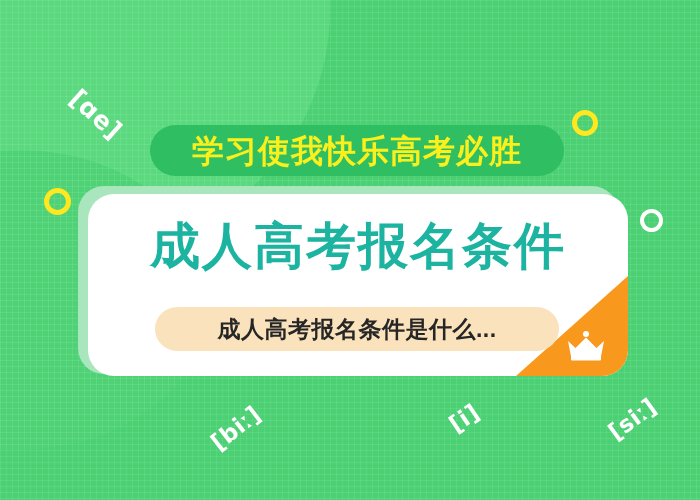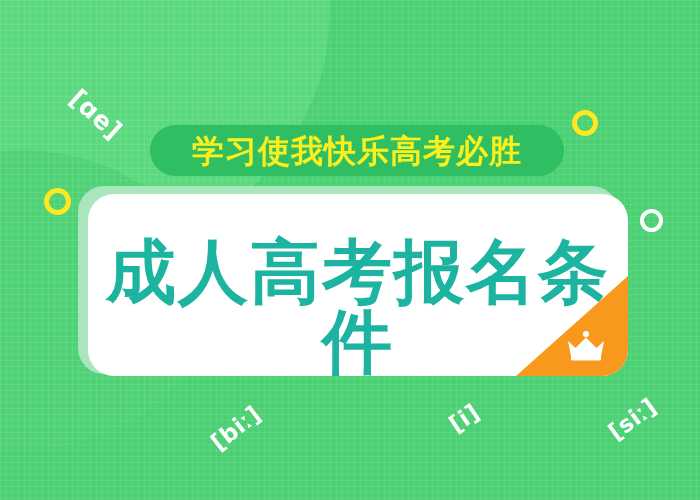--- a/index.html
+++ b/index.html
@@ -141,26 +141,25 @@
     background: #ffffff;
     overflow: hidden;
   }
 
   .card-title {
     position: absolute;
     left: 0; right: 0;
     top: 27px;
     text-align: center;
     color: #1cb4a0;
-    font-size: 70px;
+    font-size: 50px;
     font-weight: 900;
     letter-spacing: 2px;
     line-height: 1;
     font-family: "Liberation Sans", "DejaVu Sans", sans-serif;
-    margin-top: 16px;
   }
 
   .subtitle-pill {
     position: absolute;
     left: 67px; top: 113px;
     width: 404px; height: 44px;
     border-radius: 22px;
     background: #fae3bc;
     display: flex;
     align-items: center;
@@ -221,16 +220,19 @@
     <div class="card-title">成人高考报名条件</div>
 
     <div class="corner-wedge"></div>
 
     <svg class="crown-icon" viewBox="0 0 40 32" xmlns="http://www.w3.org/2000/svg">
       <circle cx="20" cy="4" r="3" fill="#ffffff"></circle>
       <path d="M2 11 L9.5 18 L20 7.5 L30.5 18 L38 11 L34.5 29 L5.5 29 Z" fill="#ffffff"></path>
       <rect x="5" y="26.5" width="30" height="4" rx="1" fill="#ffffff"></rect>
     </svg>
 
+    <div class="subtitle-pill">
+      <span class="subtitle-text">成人高考报名条件是什么...</span>
+    </div>
 
   </div>
 
 </div>
 
 </body></html>

